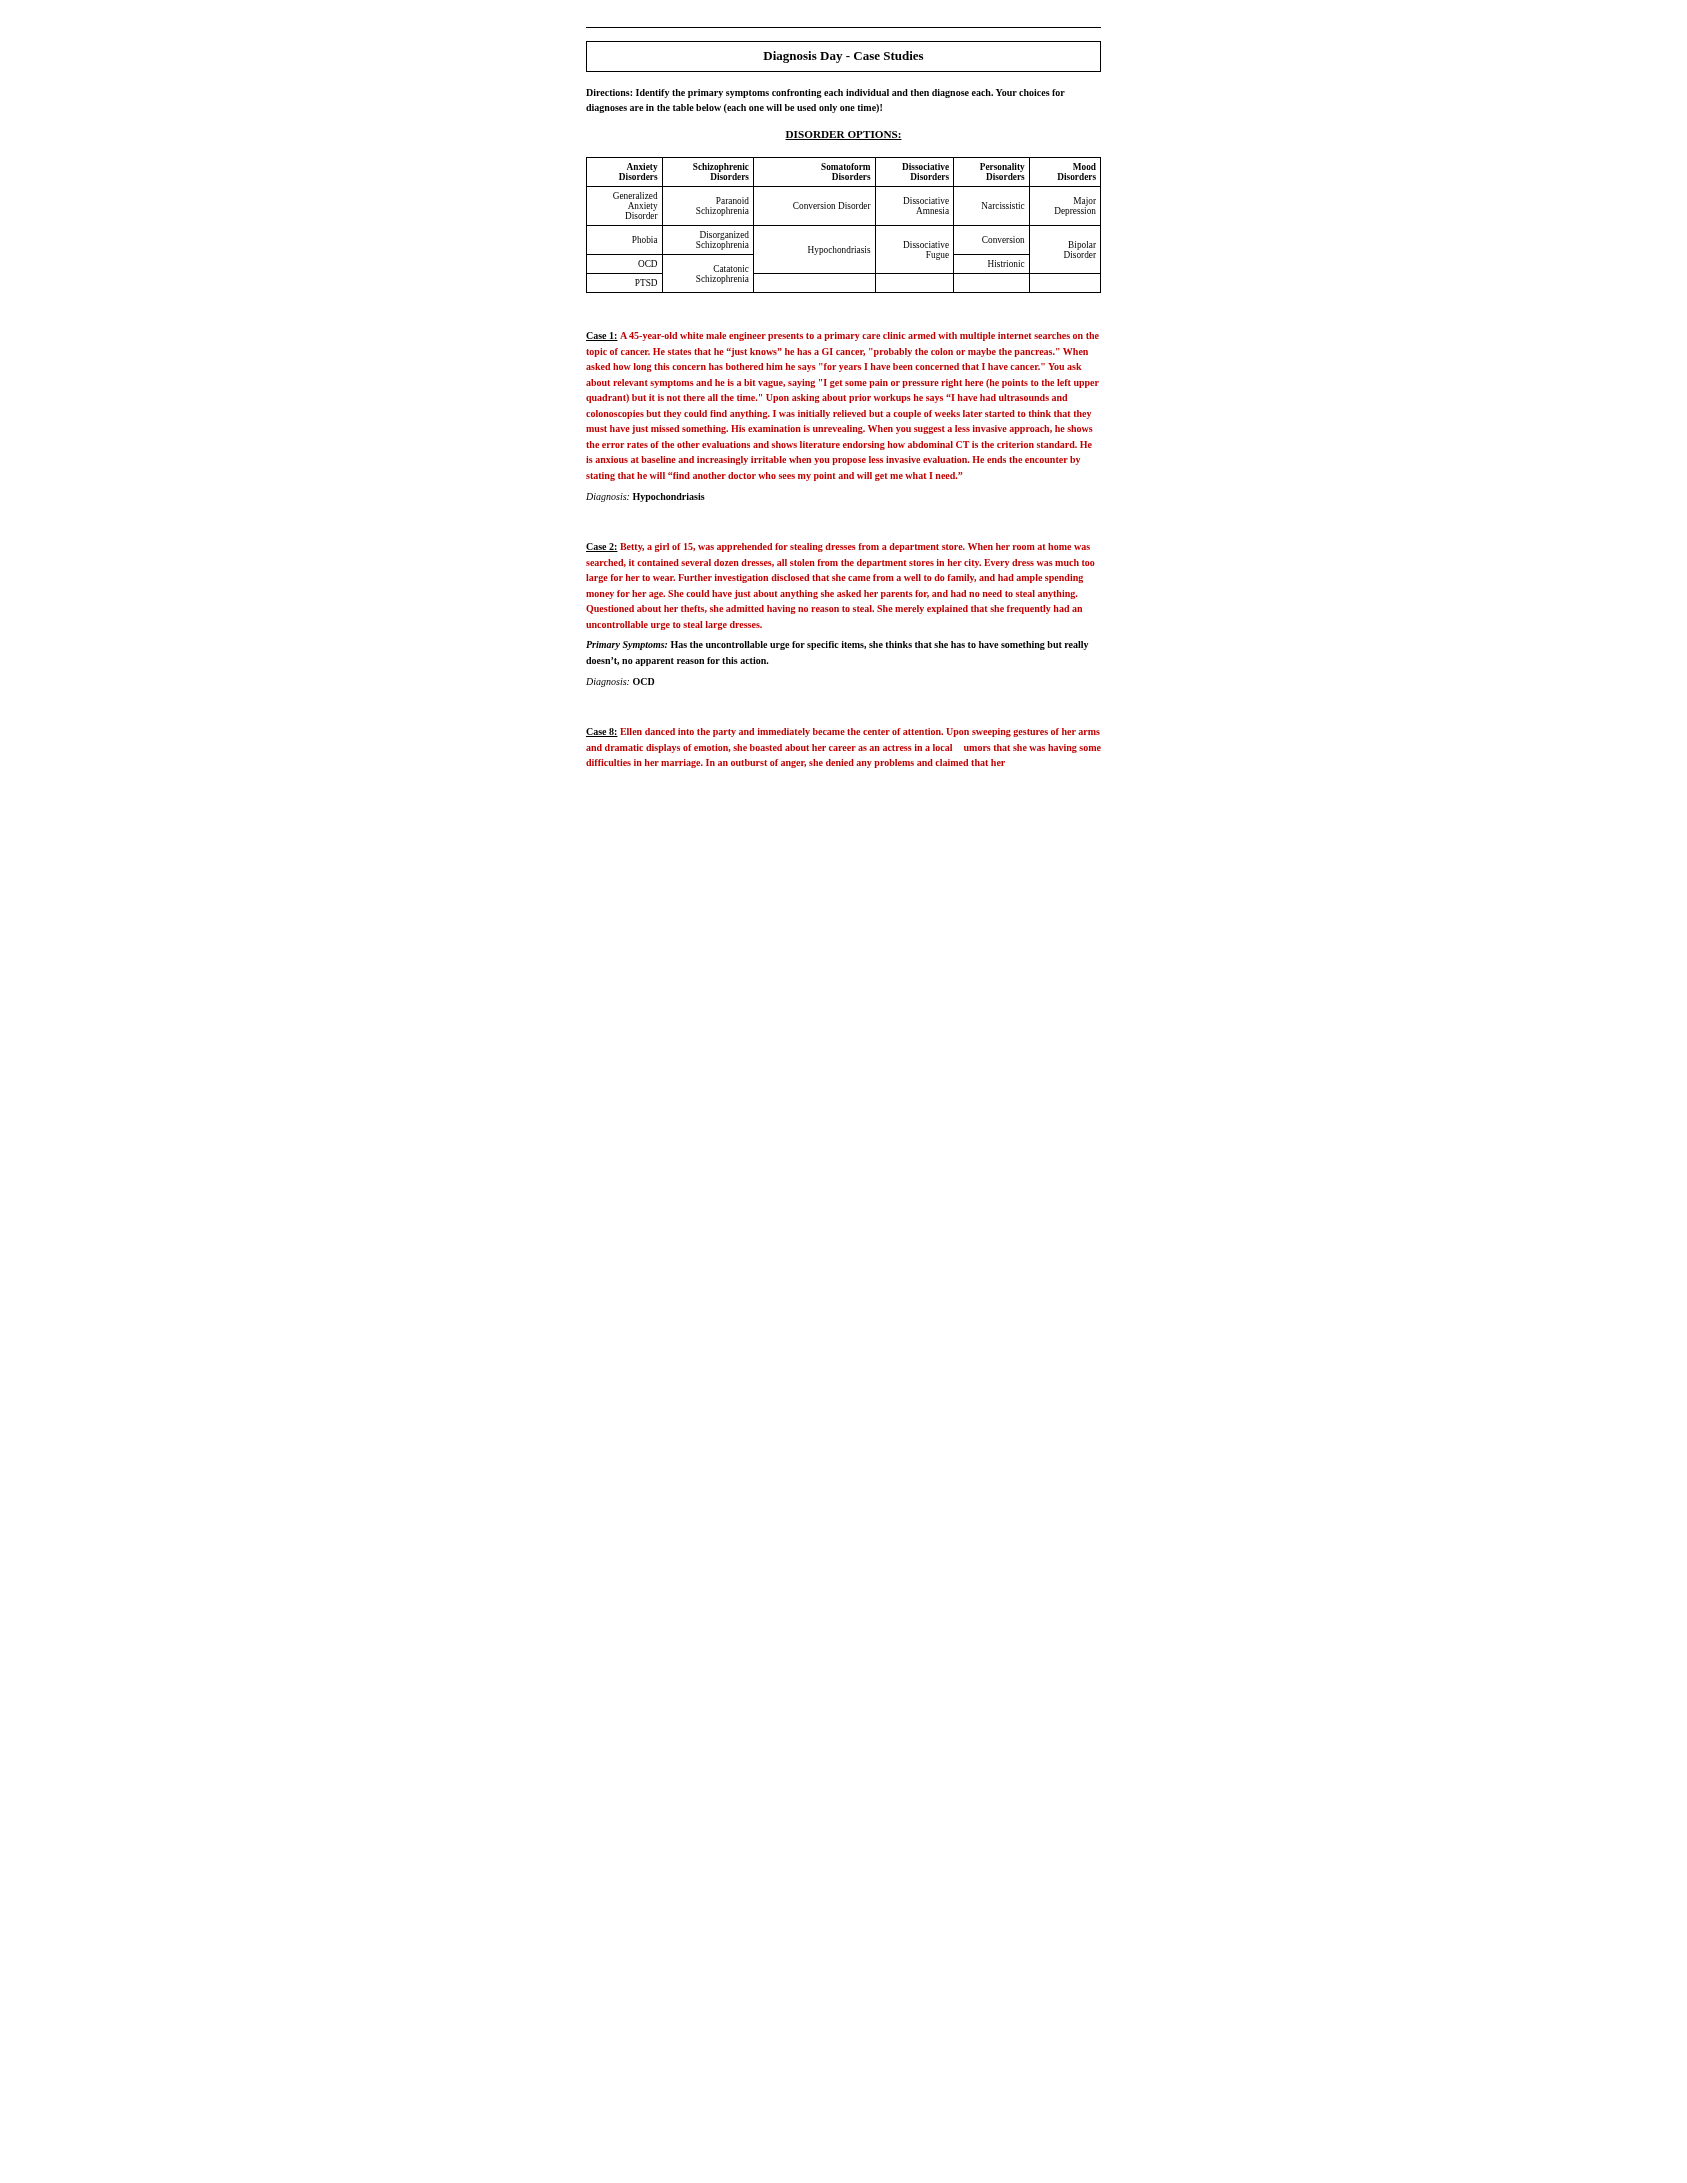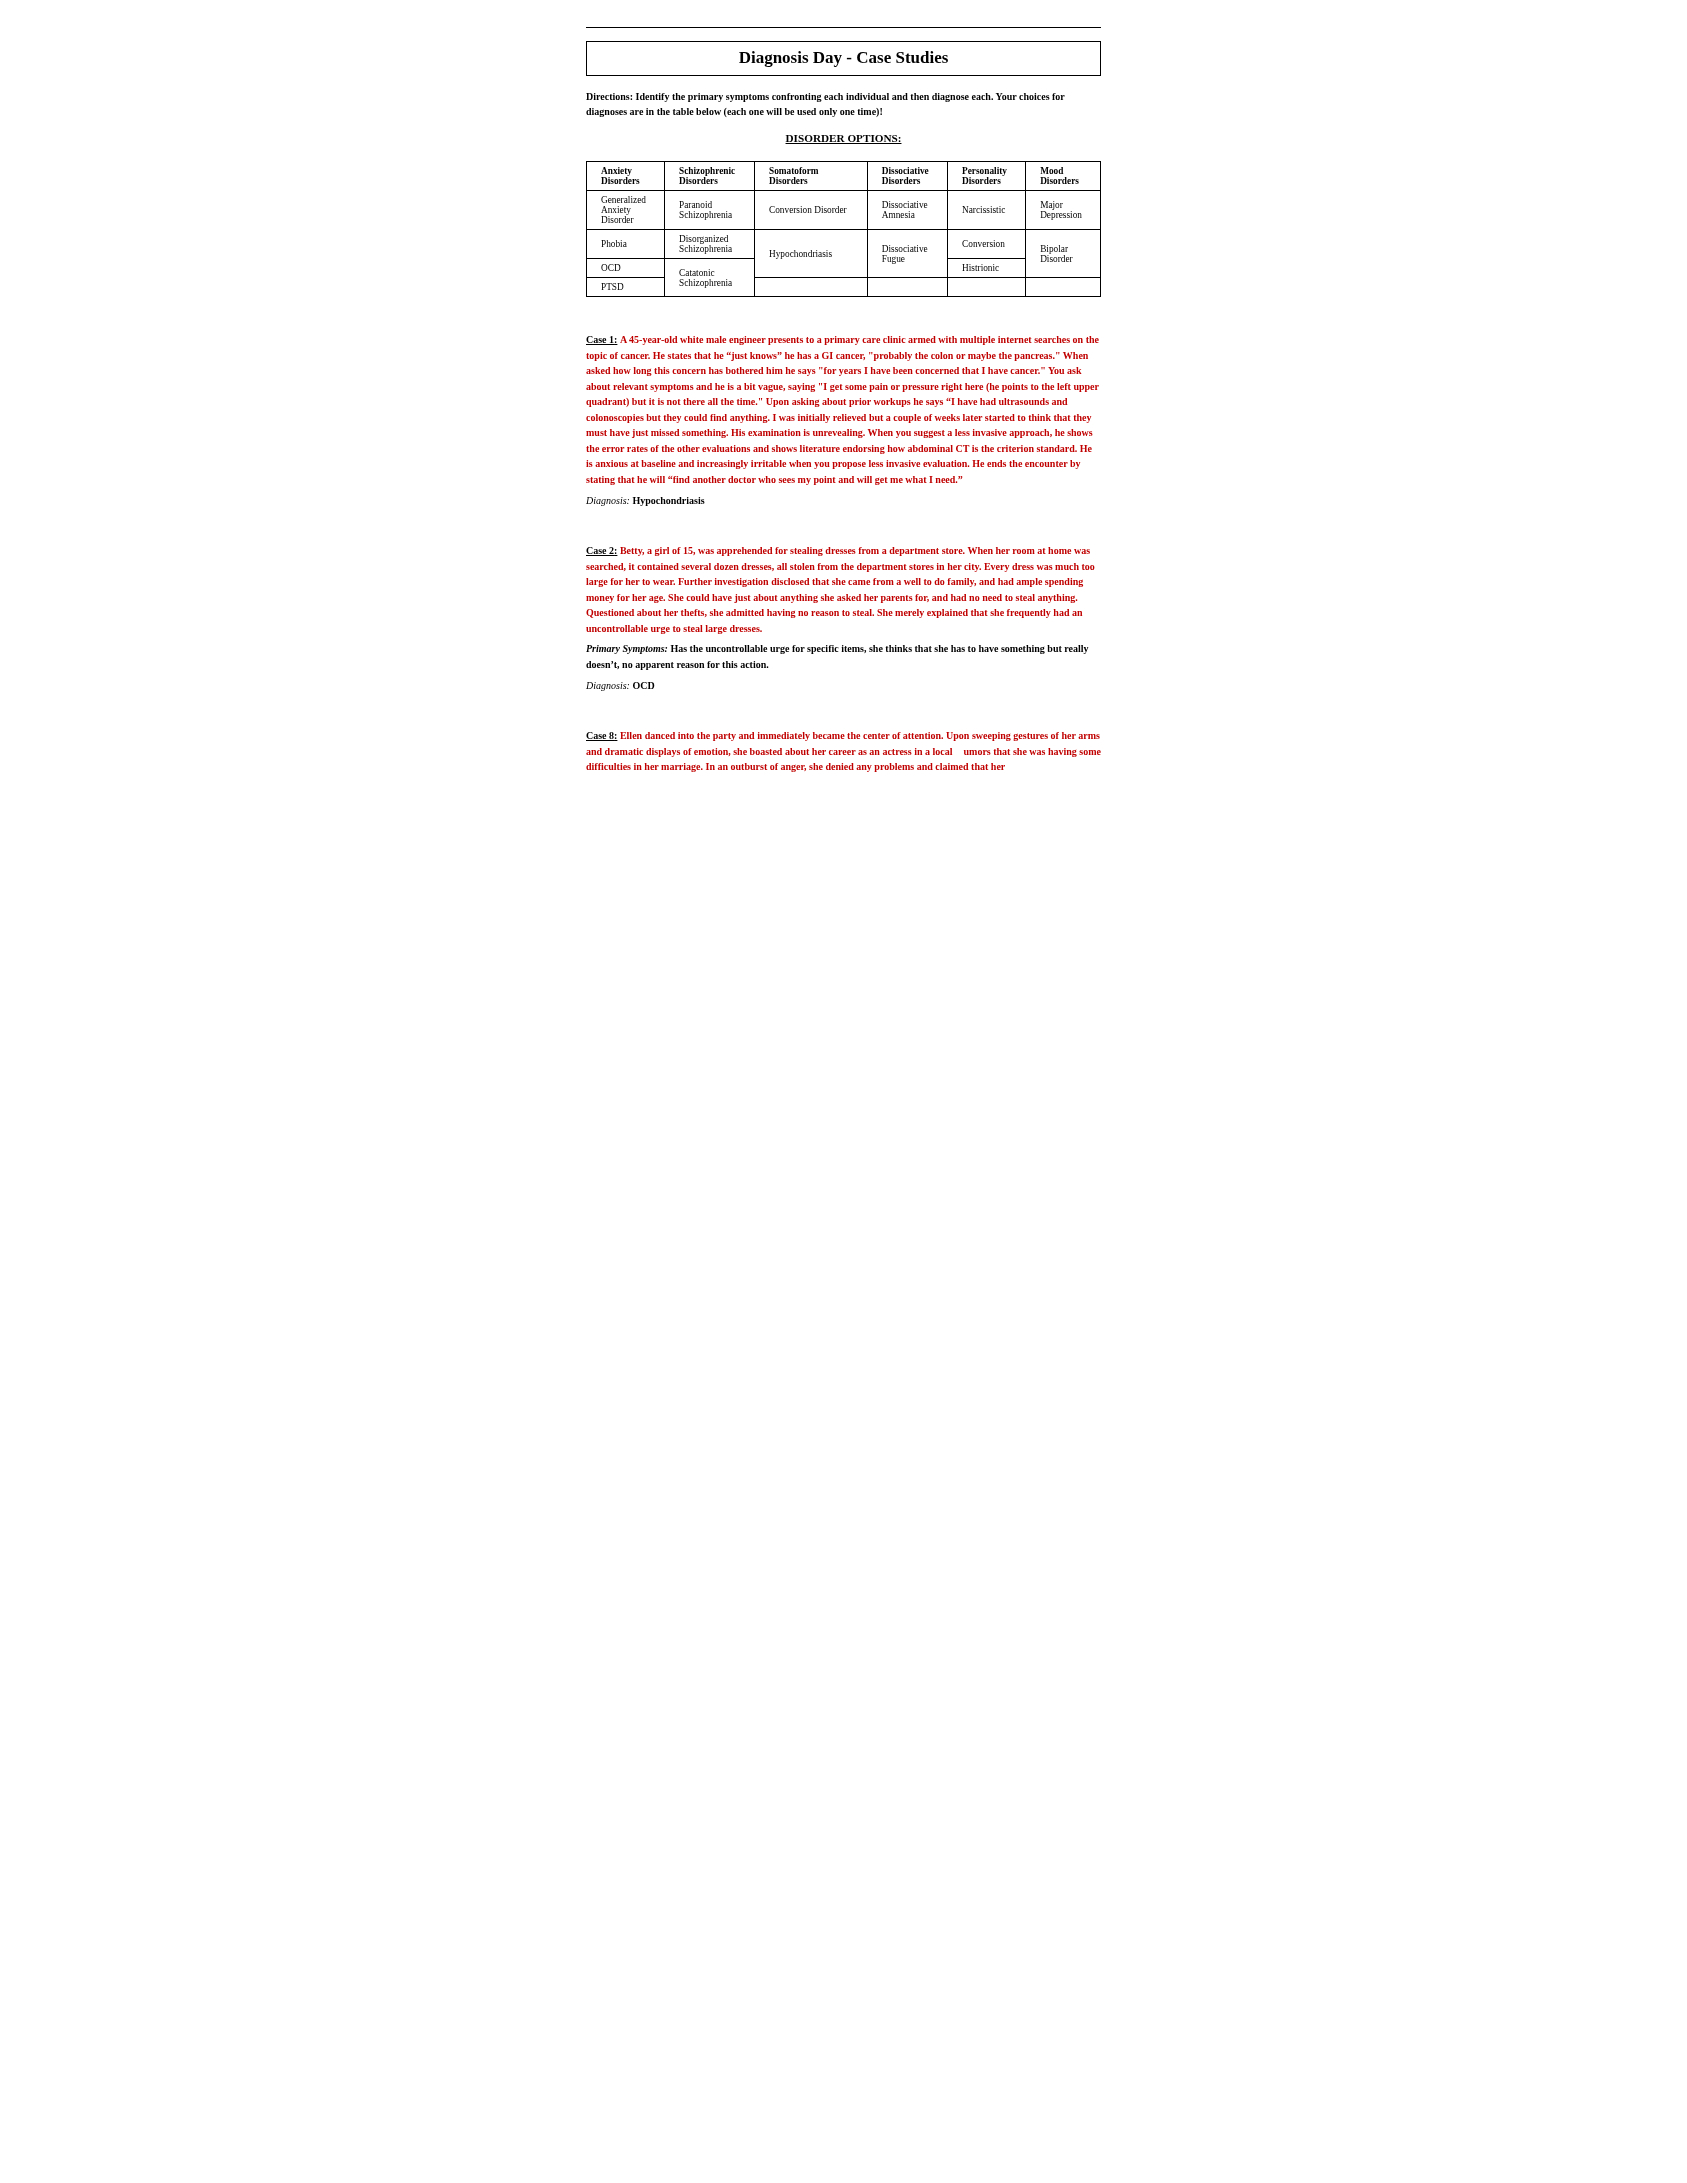--- a/index.html
+++ b/index.html
@@ -11,21 +11,21 @@
       padding: 26.5px 40px;
       max-width: 595px;
       margin: 0 auto;
     }
     .top-line {
       border-top: 1.3px solid #000;
       margin-bottom: 13.2px;
     }
     .page-title {
       text-align: center;
-      font-size: 17px;
+      font-size: 13px;
       font-weight: bold;
       border: 1.3px solid #000;
       padding: 6.6px 13.2px;
       margin-bottom: 13.2px;
     }
     .directions {
       font-weight: bold;
       font-size: 10px;
       margin-bottom: 13.2px;
       line-height: 1.5;
@@ -37,22 +37,22 @@
       text-decoration: underline;
       margin-bottom: 17px;
     }
     table {
       width: 100%;
       border-collapse: collapse;
       margin-bottom: 16px;
     }
     table th, table td {
       border: 0.7px solid #000;
-      padding: 4px 14px;
-      text-align: left;
+      padding: 4px 4px;
+      text-align: right;
       vertical-align: middle;
       font-size: 9.3px;
     }
     table th {
       font-weight: bold;
       font-size: 9.3px;
     }
     .case-block {
       margin-bottom: 13.2px;
       line-height: 1.55;

